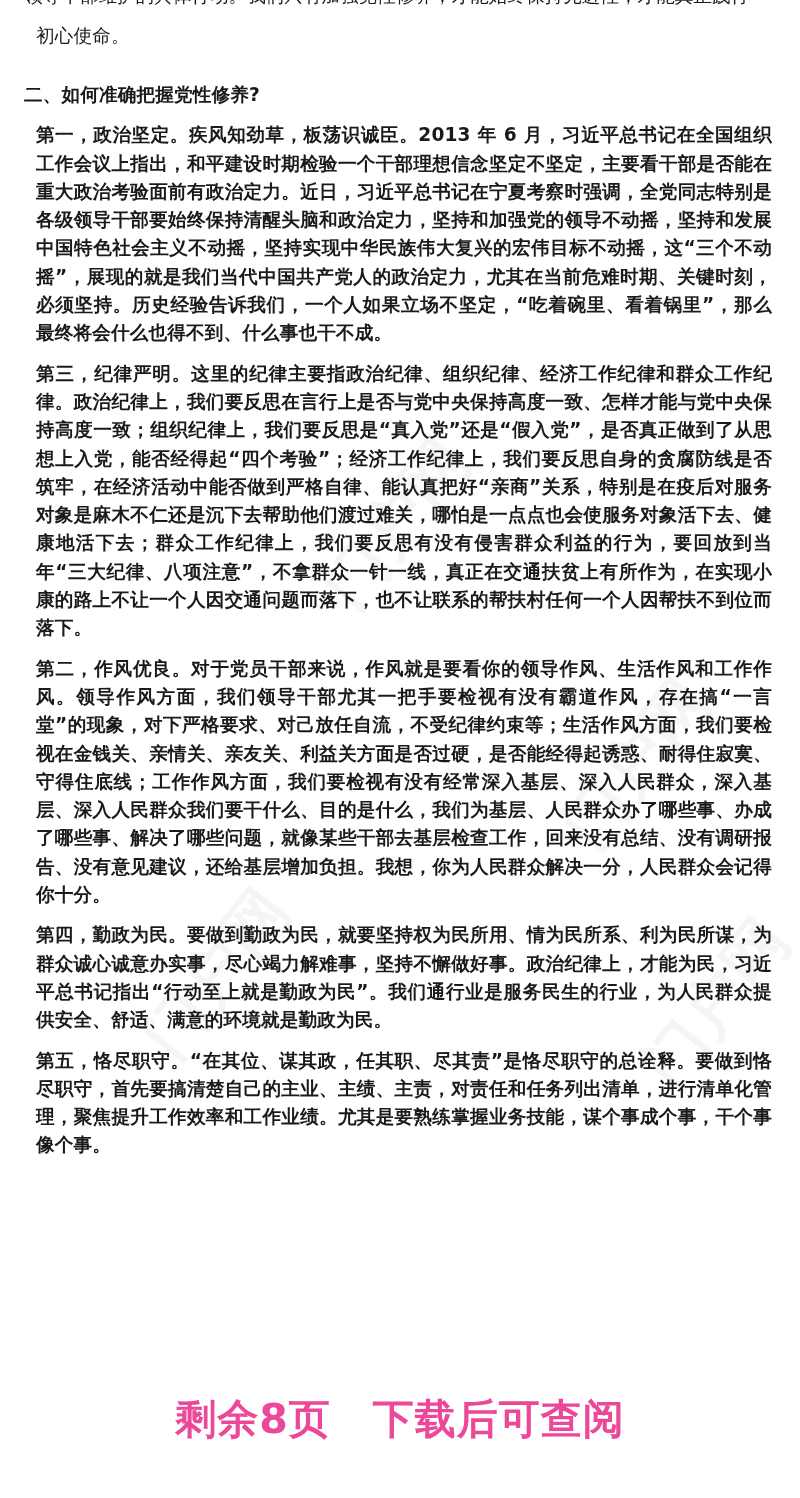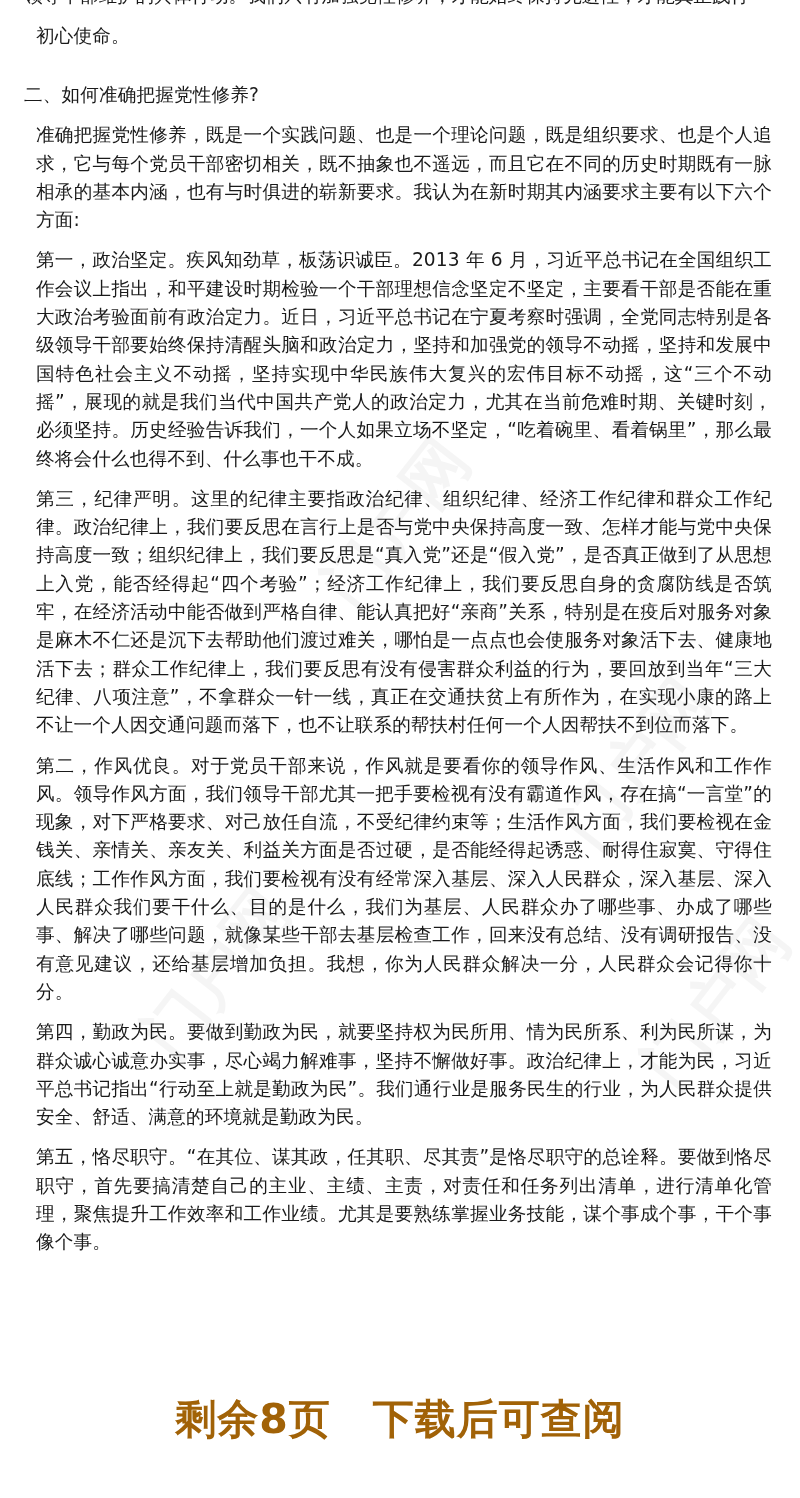--- a/index.html
+++ b/index.html
@@ -59,21 +59,21 @@
       pointer-events: none;
     }
     .remaining-banner {
       position: absolute;
       left: 0;
       width: 800px;
       top: 1392px;
       text-align: center;
       font-size: 41px;
       font-weight: bold;
-      color: #a16207;
+      color: #ec4899;
       letter-spacing: 1px;
       cursor: pointer;
     }
     .remaining-banner .gap { display: inline-block; width: 42px; }
   </style>
 </head>
 <body>
 
 <div class="page">
 
@@ -82,23 +82,22 @@
   <div class="watermark" style="left:540px; top:720px;">门户网</div>
   <div class="watermark" style="left:120px; top:930px;">门户网</div>
   <div class="watermark" style="left:620px; top:960px;">门户网</div>
 
   <div class="clipped-line">领导干部维护的具体行动。我们只有加强党性修养，才能始终保持先进性，才能真正践行</div>
 
   <div class="text-block" style="top:10px;">
     <p class="para">初心使命。</p>
   </div>
 
-  <div class="text-block" style="top:81px;">
+  <div class="text-block" style="top:81px;font-weight:bold;">
     <p class="heading">二、如何准确把握党性修养?</p>
-    <p class="para">准确把握党性修养，既是一个实践问题、也是一个理论问题，既是组织要求、也是个人追求，它与每个党员干部密切相关，既不抽象也不遥远，而且它在不同的历史时期既有一脉相承的基本内涵，也有与时俱进的崭新要求。我认为在新时期其内涵要求主要有以下六个方面:</p>
     <p class="para">第一，政治坚定。疾风知劲草，板荡识诚臣。2013 年 6 月，习近平总书记在全国组织工作会议上指出，和平建设时期检验一个干部理想信念坚定不坚定，主要看干部是否能在重大政治考验面前有政治定力。近日，习近平总书记在宁夏考察时强调，全党同志特别是各级领导干部要始终保持清醒头脑和政治定力，坚持和加强党的领导不动摇，坚持和发展中国特色社会主义不动摇，坚持实现中华民族伟大复兴的宏伟目标不动摇，这“三个不动摇”，展现的就是我们当代中国共产党人的政治定力，尤其在当前危难时期、关键时刻，必须坚持。历史经验告诉我们，一个人如果立场不坚定，“吃着碗里、看着锅里”，那么最终将会什么也得不到、什么事也干不成。</p>
     <p class="para">第三，纪律严明。这里的纪律主要指政治纪律、组织纪律、经济工作纪律和群众工作纪律。政治纪律上，我们要反思在言行上是否与党中央保持高度一致、怎样才能与党中央保持高度一致；组织纪律上，我们要反思是“真入党”还是“假入党”，是否真正做到了从思想上入党，能否经得起“四个考验”；经济工作纪律上，我们要反思自身的贪腐防线是否筑牢，在经济活动中能否做到严格自律、能认真把好“亲商”关系，特别是在疫后对服务对象是麻木不仁还是沉下去帮助他们渡过难关，哪怕是一点点也会使服务对象活下去、健康地活下去；群众工作纪律上，我们要反思有没有侵害群众利益的行为，要回放到当年“三大纪律、八项注意”，不拿群众一针一线，真正在交通扶贫上有所作为，在实现小康的路上不让一个人因交通问题而落下，也不让联系的帮扶村任何一个人因帮扶不到位而落下。</p>
     <p class="para">第二，作风优良。对于党员干部来说，作风就是要看你的领导作风、生活作风和工作作风。领导作风方面，我们领导干部尤其一把手要检视有没有霸道作风，存在搞“一言堂”的现象，对下严格要求、对己放任自流，不受纪律约束等；生活作风方面，我们要检视在金钱关、亲情关、亲友关、利益关方面是否过硬，是否能经得起诱惑、耐得住寂寞、守得住底线；工作作风方面，我们要检视有没有经常深入基层、深入人民群众，深入基层、深入人民群众我们要干什么、目的是什么，我们为基层、人民群众办了哪些事、办成了哪些事、解决了哪些问题，就像某些干部去基层检查工作，回来没有总结、没有调研报告、没有意见建议，还给基层增加负担。我想，你为人民群众解决一分，人民群众会记得你十分。</p>
     <p class="para">第四，勤政为民。要做到勤政为民，就要坚持权为民所用、情为民所系、利为民所谋，为群众诚心诚意办实事，尽心竭力解难事，坚持不懈做好事。政治纪律上，才能为民，习近平总书记指出“行动至上就是勤政为民”。我们通行业是服务民生的行业，为人民群众提供安全、舒适、满意的环境就是勤政为民。</p>
     <p class="para">第五，恪尽职守。“在其位、谋其政，任其职、尽其责”是恪尽职守的总诠释。要做到恪尽职守，首先要搞清楚自己的主业、主绩、主责，对责任和任务列出清单，进行清单化管理，聚焦提升工作效率和工作业绩。尤其是要熟练掌握业务技能，谋个事成个事，干个事像个事。</p>
   </div>
 
 
   <div class="remaining-banner">
     <span>剩余8页</span><span class="gap"></span><span>下载后可查阅</span>

